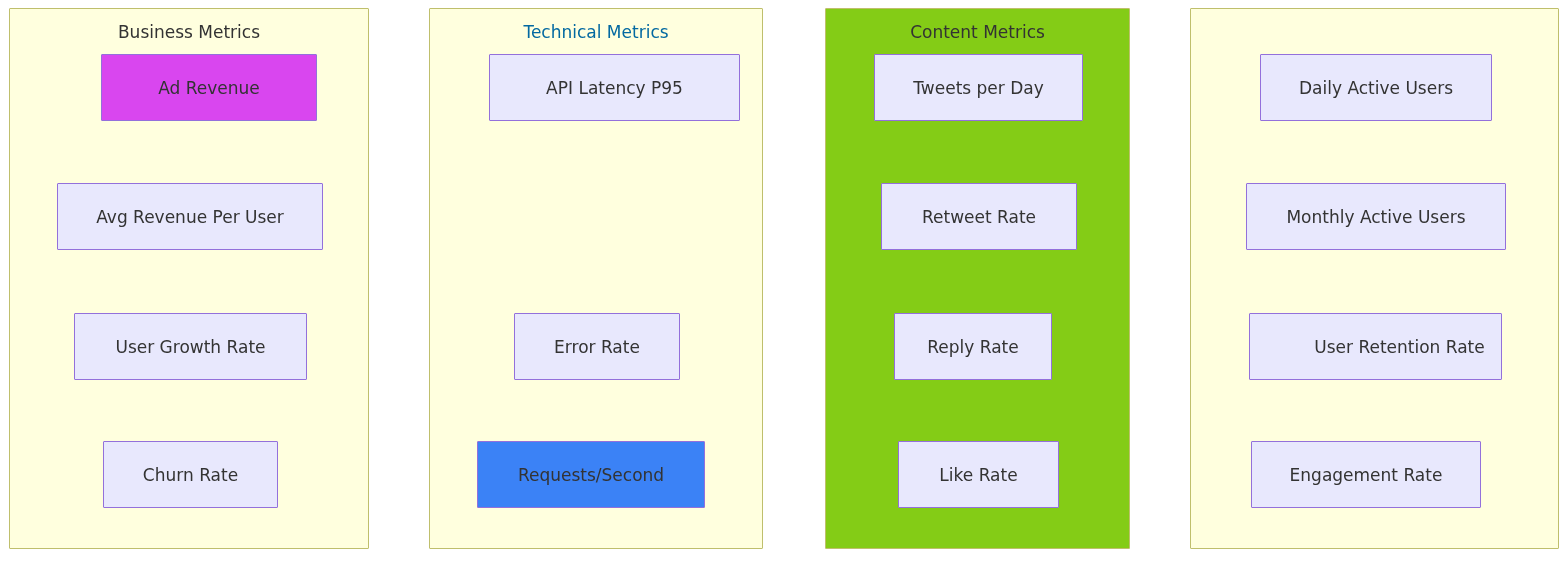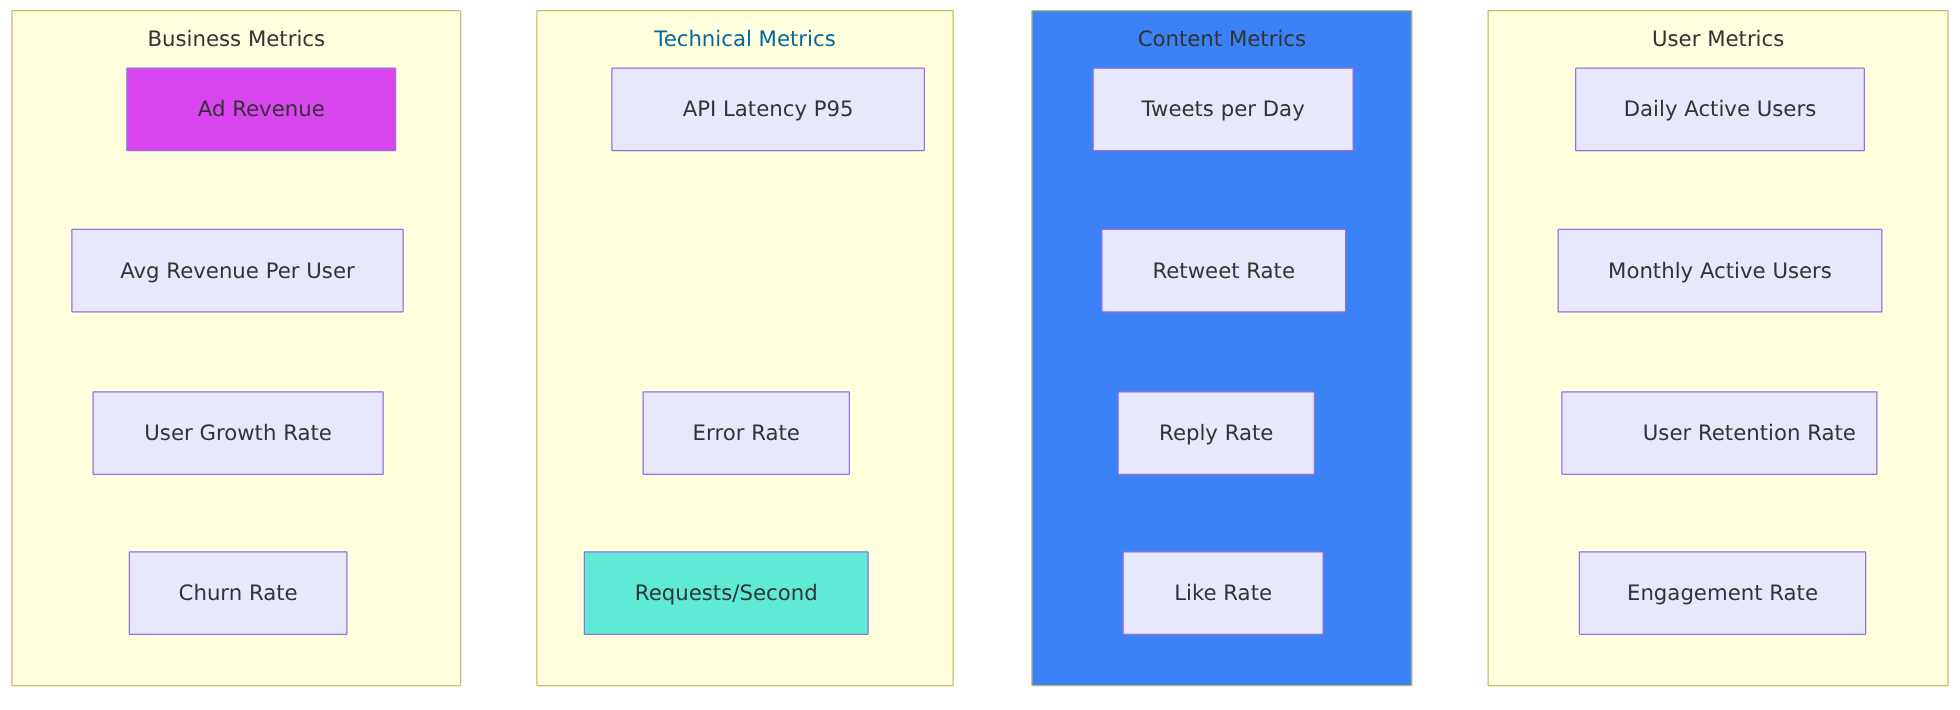--- a/index.html
+++ b/index.html
@@ -99,50 +99,49 @@
   </div>
 
   <div class="subgraph sg-1" style="background: rgb(255, 255, 222); border-color: rgb(191, 191, 108);">
     <div class="subgraph-title" style="color: #0369a1;">Technical Metrics</div>
     <div class="node row-0" style="width: 251px; left: 59px; background: rgb(232, 232, 253); border-color: rgb(147, 112, 219);">
       <span class="node-label" style="color: rgb(51, 51, 51);">API Latency P95</span>
     </div>
     <div class="node row-2" style="width: 166px; left: 84px; background: rgb(232, 232, 253); border-color: rgb(147, 112, 219);">
       <span class="node-label" style="color: rgb(51, 51, 51);">Error Rate</span>
     </div>
-    <div class="node row-3" style="width: 228px; left: 37px; background: #5eead4; border-color: rgb(147, 112, 219);">
+    <div class="node row-3" style="width: 228px; left: 47px; background: #3b82f6; border-color: rgb(147, 112, 219);">
       <span class="node-label" style="color: rgb(51, 51, 51);">Requests/Second</span>
     </div>
   </div>
 
-  <div class="subgraph sg-2" style="background: #3b82f6; border-color: rgb(191, 191, 108);">
+  <div class="subgraph sg-2" style="background: #84cc16; border-color: rgb(191, 191, 108);">
     <div class="subgraph-title" style="color: rgb(51, 51, 51);">Content Metrics</div>
     <div class="node row-0" style="width: 209px; left: 48px; background: rgb(232, 232, 253); border-color: rgb(147, 112, 219);">
       <span class="node-label" style="color: rgb(51, 51, 51);">Tweets per Day</span>
     </div>
     <div class="node row-1" style="width: 196px; left: 55px; background: rgb(232, 232, 253); border-color: rgb(147, 112, 219);">
       <span class="node-label" style="color: rgb(51, 51, 51);">Retweet Rate</span>
     </div>
     <div class="node row-2" style="width: 158px; left: 68px; background: rgb(232, 232, 253); border-color: rgb(147, 112, 219);">
       <span class="node-label" style="color: rgb(51, 51, 51);">Reply Rate</span>
     </div>
     <div class="node row-3" style="width: 161px; left: 72px; background: rgb(232, 232, 253); border-color: rgb(147, 112, 219);">
       <span class="node-label" style="color: rgb(51, 51, 51);">Like Rate</span>
     </div>
   </div>
 
   <div class="subgraph sg-3" style="background: rgb(255, 255, 222); border-color: rgb(191, 191, 108);">
-    <div class="subgraph-title" style="color: rgb(51, 51, 51);">User Metrics</div>
     <div class="node row-0" style="width: 232px; left: 69px; background: rgb(232, 232, 253); border-color: rgb(147, 112, 219);">
       <span class="node-label" style="color: rgb(51, 51, 51);">Daily Active Users</span>
     </div>
     <div class="node row-1" style="width: 260px; left: 55px; background: rgb(232, 232, 253); border-color: rgb(147, 112, 219);">
       <span class="node-label" style="color: rgb(51, 51, 51);">Monthly Active Users</span>
     </div>
     <div class="node row-2" style="width: 253px; left: 58px; background: rgb(232, 232, 253); border-color: rgb(147, 112, 219);">
       <span class="node-label" style="color: rgb(51, 51, 51); margin-left: 48px;">User Retention Rate</span>
     </div>
-    <div class="node row-3" style="width: 230px; left: 72px; background: rgb(232, 232, 253); border-color: rgb(147, 112, 219);">
+    <div class="node row-3" style="width: 230px; left: 60px; background: rgb(232, 232, 253); border-color: rgb(147, 112, 219);">
       <span class="node-label" style="color: rgb(51, 51, 51);">Engagement Rate</span>
     </div>
   </div>
 
 </div>
 
 </body></html>

